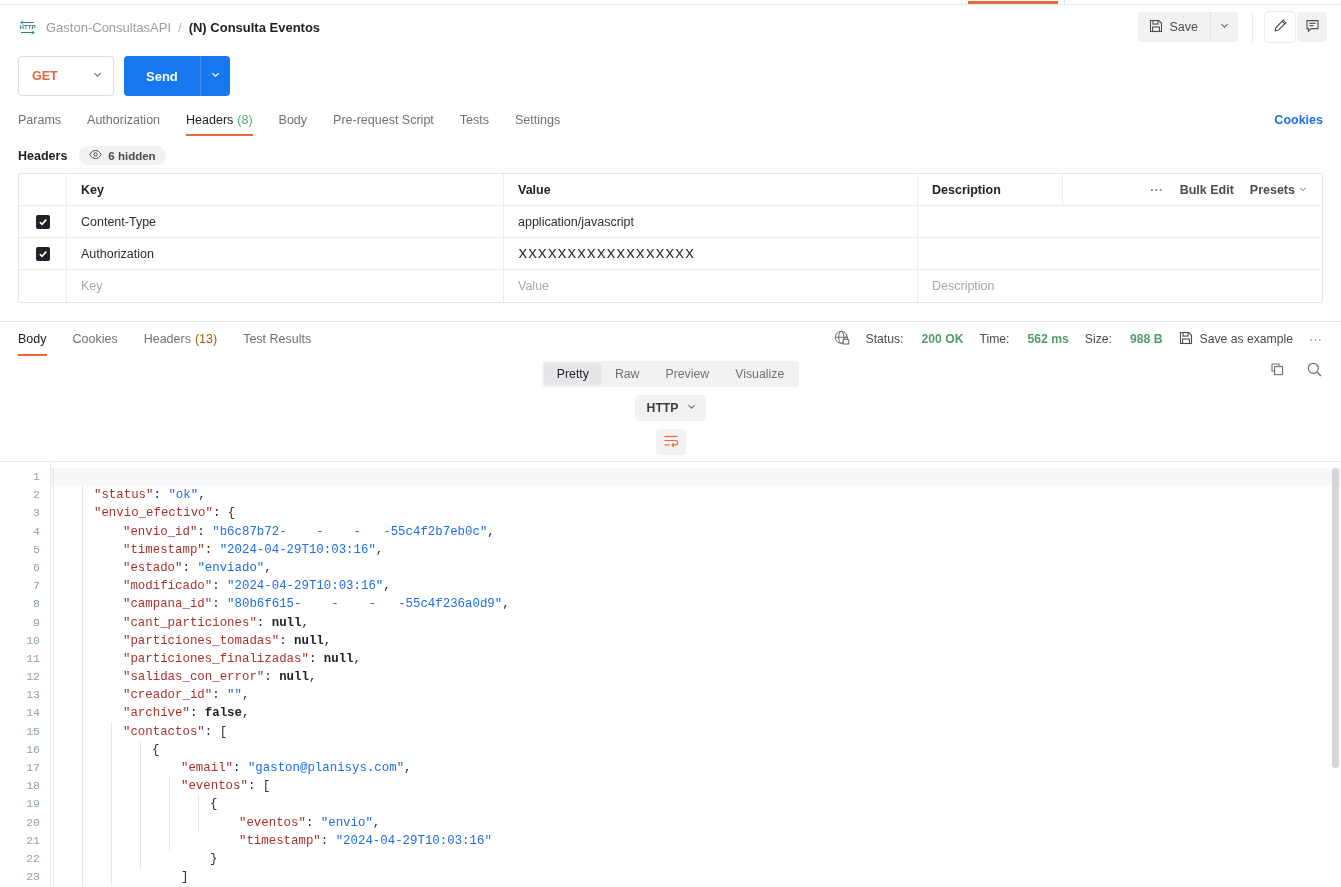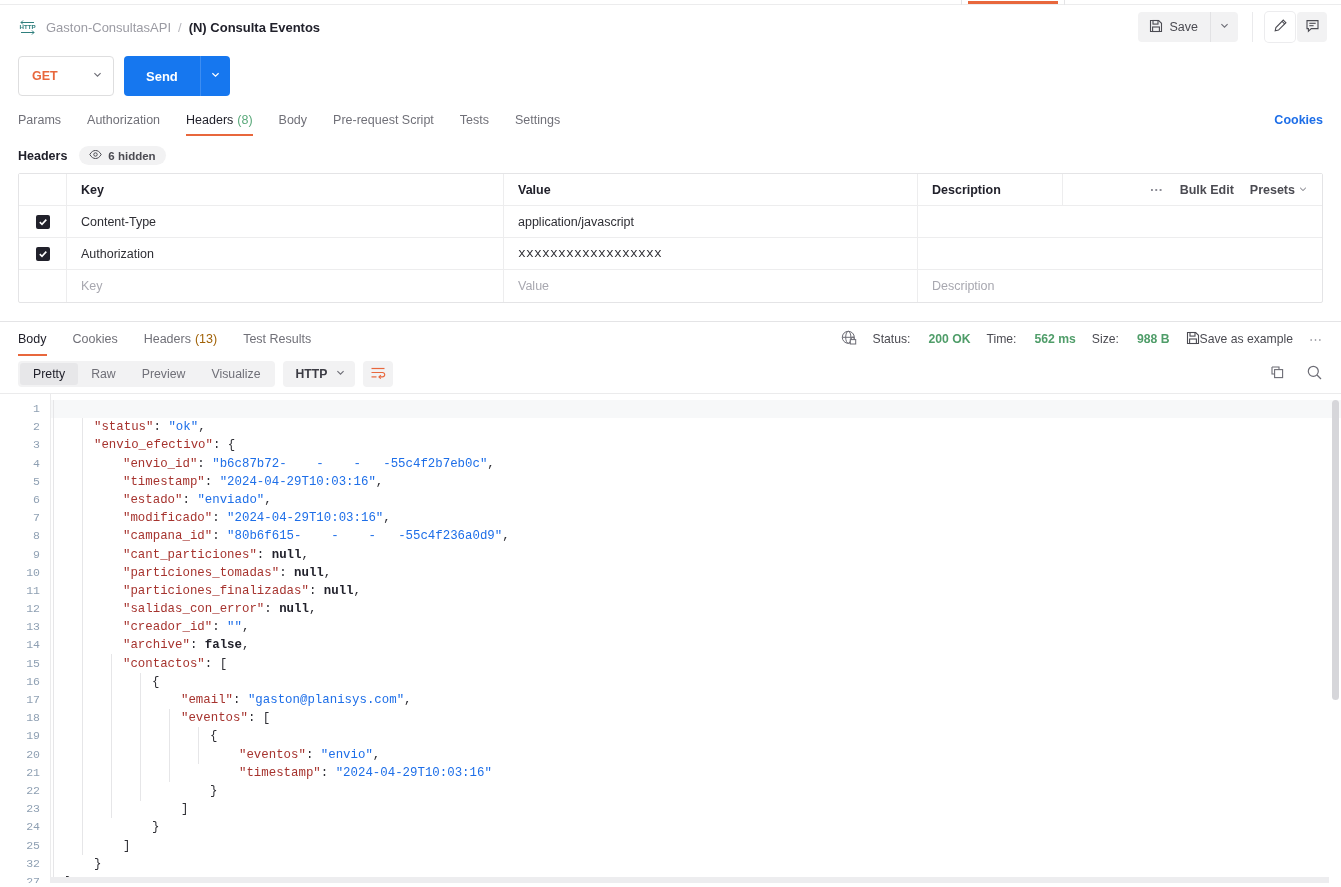--- a/index.html
+++ b/index.html
@@ -73,38 +73,38 @@
   .trow { display: flex; align-items: stretch; border-bottom: 1px solid #ededee; min-height: 32px; }
   .trow:last-child { border-bottom: none; }
   .trow.head { background: #fff; font-weight: bold; color: #21212b; }
   .c-check { width: 48px; display: flex; align-items: center; justify-content: center; border-right: 1px solid #ededee; flex: none; }
   .c-key { width: 437px; display: flex; align-items: center; padding: 0 8px 0 14px; border-right: 1px solid #ededee; flex: none; text-align: right; }
   .c-val { width: 414px; display: flex; align-items: center; padding: 0 8px 0 14px; border-right: 1px solid #ededee; flex: none; }
   .c-desc { flex: 1 1 auto; display: flex; align-items: center; padding: 0 8px 0 14px; }
   .c-actions { width: 260px; display: flex; align-items: center; justify-content: flex-end; gap: 16px; padding-right: 14px; border-left: 1px solid #ededee; flex: none; }
   .c-actions.noborder { border-left: none; }
   .ph { color: #a8a8b0; }
-  .mono-x { font-family: "Liberation Mono", monospace; font-size: 13px; letter-spacing: 0.2px; color: #2e2e34; }
+  .mono-x { font-family: "Liberation Mono", monospace; font-size: 16px; letter-spacing: 0.2px; color: #2e2e34; }
   .chk { width: 14px; height: 14px; background: #21212b; border-radius: 2px; display: flex; align-items: center; justify-content: center; }
   .act-link { color: #4b4b52; font-size: 12.5px; }
   .dots { letter-spacing: 1px; color: #8c8c95; font-size: 13px; line-height: 1; }
 
   
   .resp-divider { border-top: 1px solid #e4e4e6; margin-top: 18px; }
   .resp-tabs { display: flex; align-items: center; padding: 0 18px; height: 34px; position: relative; }
   .resp-tab { position: relative; height: 34px; display: flex; align-items: center; color: #707078; font-size: 12.5px; margin-right: 26px; }
   .resp-tab.active { color: #21212b; }
   .resp-tab.active::after { content: ""; position: absolute; left: 0; right: 0; bottom: 0; height: 2px; background: #e8673c; }
   .resp-meta { position: absolute; right: 18px; display: flex; align-items: center; gap: 16px; font-size: 12.2px; color: #4b4b52; }
   .resp-meta .val { color: #4f9d69; font-weight: bold; }
   .resp-meta .item { display: flex; align-items: center; gap: 18px; }
-  .resp-meta .save-ex { display: flex; align-items: center; gap: 0; color: #4b4b52; justify-content: flex-end; }
-
-  
-  .view-bar { display: flex; align-items: center; padding: 5px 18px 6px 18px; gap: 8px; position: relative; }
+  .resp-meta .save-ex { display: flex; align-items: center; gap: 7px; color: #4b4b52; justify-content: flex-end; }
+
+  
+  .view-bar { display: flex; align-items: center; padding: 5px 18px 6px 18px; gap: 8px; position: relative; flex-direction: column; }
   .seg { display: flex; align-items: center; background: #f2f2f3; border-radius: 4px; height: 26px; padding: 2px; }
   .seg-item { height: 22px; padding: 0 13px; display: flex; align-items: center; border-radius: 3px; color: #707078; font-size: 12.3px; }
   .seg-item.active { background: #e7e7e9; color: #21212b; }
   .fmt-select { display: flex; align-items: center; gap: 8px; background: #f2f2f3; border-radius: 4px; height: 26px; padding: 0 9px 0 12px; color: #3c3c44; font-weight: bold; font-size: 12.2px; }
   .wrap-btn { width: 30px; height: 26px; background: #f2f2f3; border-radius: 4px; display: flex; align-items: center; justify-content: center; }
   .view-right { position: absolute; right: 18px; display: flex; align-items: center; gap: 20px; }
 
   
   .code-area { position: relative; height: 490px; border-top: 1px solid #ebebec; overflow: hidden; }
   .code-scroll { display: flex; }

